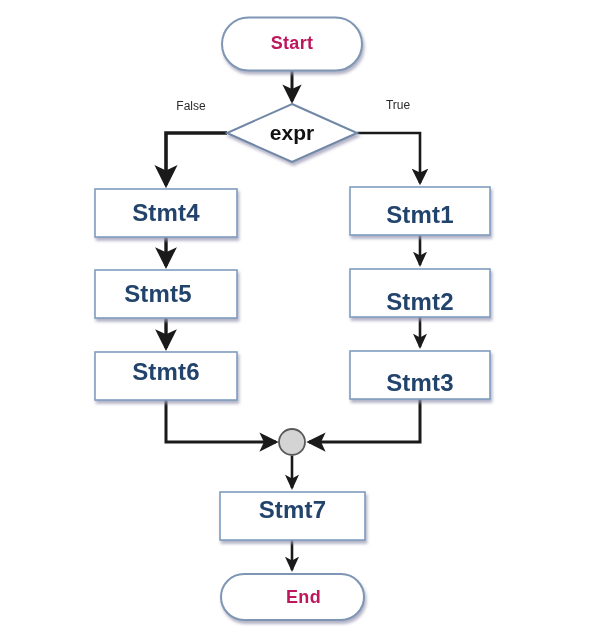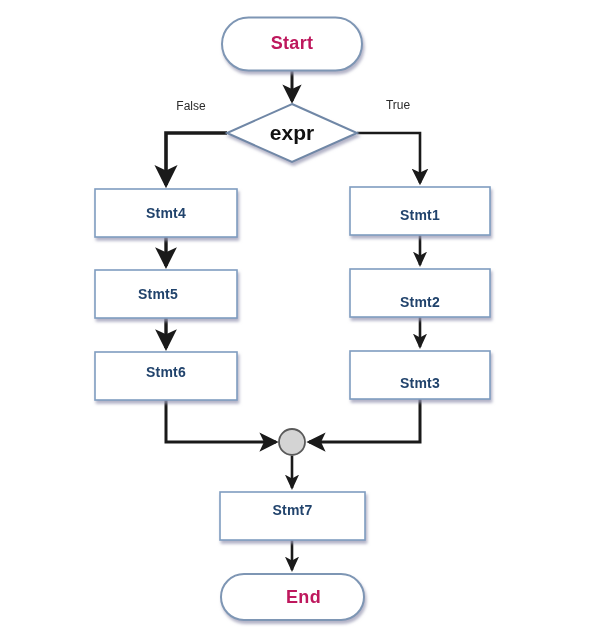--- a/index.html
+++ b/index.html
@@ -31,21 +31,21 @@
   }
   .terminator-text {
     color: #be185d;
     font-weight: bold;
     font-size: 18px;
     letter-spacing: 0.3px;
   }
   .process-text {
     color: #21436c;
     font-weight: bold;
-    font-size: 14px;
+    font-size: 24px;
     letter-spacing: 0.2px;
   }
   .decision-text {
     color: #121212;
     font-weight: bold;
     font-size: 21px;
   }
   .branch-text {
     color: #2b2b2b;
     font-weight: normal;

